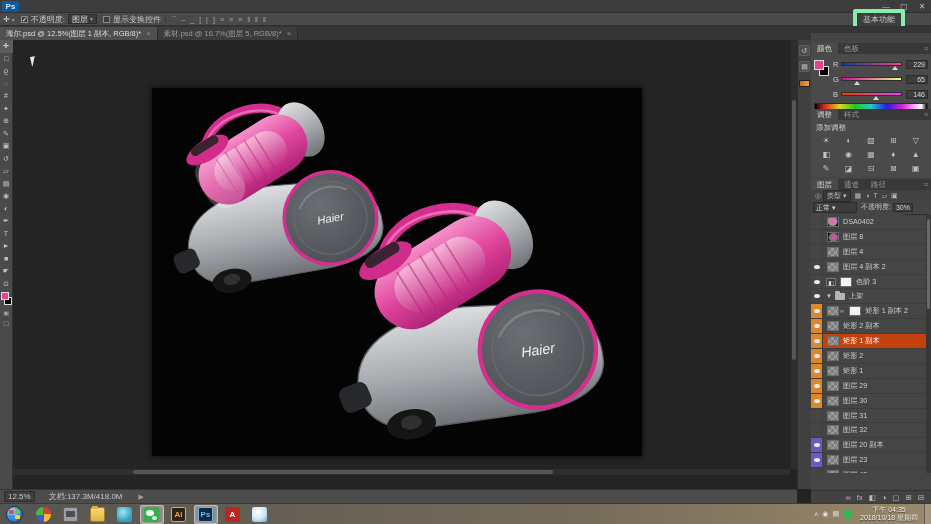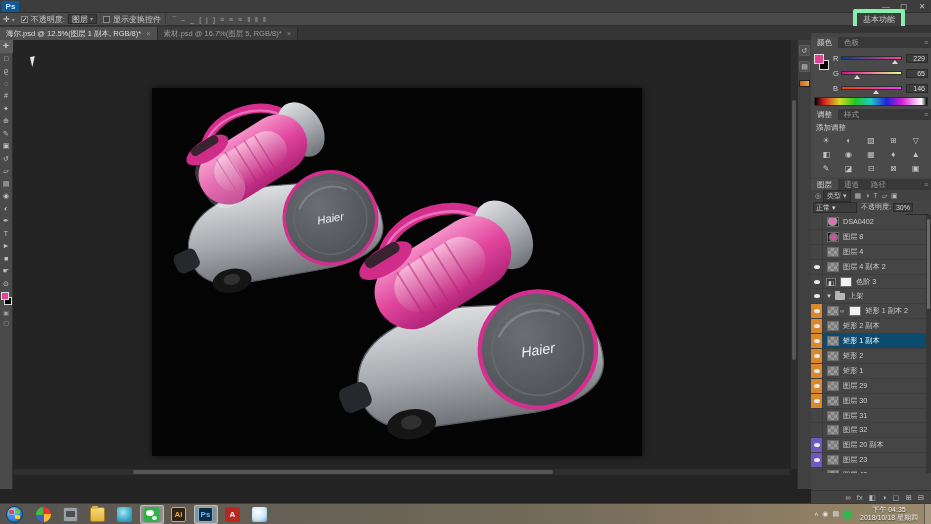--- a/index.html
+++ b/index.html
@@ -72,21 +72,21 @@
     color:#c9c9c9; font-size:7px; text-align:center; line-height:10px; border-radius:1px; }
   #dock-gradient { width:11px; height:7px; margin-top:8px; background:linear-gradient(to right,#c96a1e,#f7a23c); border:1px solid #222; }
 
   
   #panels { position:absolute; left:811px; top:33px; width:120px; height:470px; background:#454545; color:#c9c9c9; }
   .ptabs { height:11px; background:#383838; display:flex; font-size:7.5px; }
   .ptab { padding:0 6px; line-height:11px; color:#9b9b9b; }
   .ptab.active { background:#4a4a4a; color:#d8d8d8; }
   .pmenu { margin-left:auto; color:#8a8a8a; font-size:7px; line-height:11px; padding-right:3px; }
 
-  #color-panel { position:absolute; left:0; top:4px; width:120px; height:72px; }
+  #color-panel { position:absolute; left:0; top:10px; width:120px; height:72px; }
   #color-body { position:relative; height:61px; background:#4a4a4a; }
   #cp-swatches { position:absolute; left:3px; top:6px; width:16px; height:18px; }
   #cp-fg { position:absolute; left:0; top:0; width:10px; height:10px; border:1px solid #dcdcdc; z-index:2; }
   #cp-bg { position:absolute; left:5px; top:6px; width:10px; height:10px; border:1px solid #dcdcdc; background:#000; }
   .ch-row { position:absolute; left:22px; right:3px; height:10px; display:flex; align-items:center; }
   .ch-label { width:8px; font-size:7.5px; color:#cfcfcf; }
   .ch-track { position:relative; flex:1; height:4px; border:1px solid #2e2e2e; }
   .ch-thumb { position:absolute; top:3px; width:0; height:0; border-left:3px solid transparent;
     border-right:3px solid transparent; border-bottom:4px solid #d8d8d8; }
   .ch-value { width:22px; height:9px; margin-left:4px; background:#3c3c3c; border:1px solid #2c2c2c;
@@ -108,21 +108,21 @@
   #blend-select { background:#3c3c3c; border:1px solid #2c2c2c; width:44px; padding:0 2px; line-height:9px; color:#d5d5d5; }
   #lp-opacity { margin-left:4px; display:flex; align-items:center; }
   .mini-box { background:#3c3c3c; border:1px solid #2c2c2c; padding:0 2px; margin-left:2px; color:#d5d5d5; }
   #lp-lock { height:12px; display:flex; align-items:center; font-size:7px; padding:0 2px; border-bottom:1px solid #333; }
   .lock-icon { padding:0 1.5px; color:#b5b5b5; font-size:7px; }
   #lp-fill { margin-left:auto; display:flex; align-items:center; }
 
   #layers-list { position:absolute; left:0; top:36px; width:120px; bottom:30px; background:#454545; overflow:hidden; }
   .lrow { position:relative; height:14.9px; display:flex; align-items:center; border-bottom:1px solid #3d3d3d;
     font-size:7.2px; color:#cfcfcf; }
-  .lrow.selected { background:#0c4a6e; color:#fff; }
+  .lrow.selected { background:#c2410c; color:#fff; }
   .eyecell { width:12px; align-self:stretch; border-right:1px solid #3d3d3d; display:flex;
     align-items:center; justify-content:center; flex:none; }
   .eyecell.orange { background:#d9882b; }
   .eyecell.purple { background:#6e59c0; }
   .eyedot { width:6px; height:4px; background:#e9e9e9; border-radius:50%; }
   .lthumb { width:12px; height:10px; margin-left:4px; border:1px solid #6b6b6b; flex:none; }
   .lthumb.checker { background:#7d7d7d;
     background-image:linear-gradient(45deg,#9a9a9a 25%,transparent 25%,transparent 75%,#9a9a9a 75%),
                      linear-gradient(45deg,#9a9a9a 25%,transparent 25%,transparent 75%,#9a9a9a 75%);
     background-size:6px 6px; background-position:0 0,3px 3px; }
@@ -322,20 +322,25 @@
       </svg>
     </div>
     <div id="hscroll">
         <div class="thumb"></div>
       </div>
     <div id="vscroll">
         <div class="thumb"></div>
       </div>
   </div>
 
+  <div id="statusbar">
+    <span id="status-zoom">12.5%</span>
+    <span id="status-doc">文档:137.3M/418.0M</span>
+    <span id="status-arrow">▶</span>
+  </div>
 
   <div id="dockstrip">
     <div id="dock-icons">
         <div class="dock-icon">↺</div>
         <div class="dock-icon">▤</div>
       </div>
     <div id="dock-gradient"></div>
   </div>
 
   <div id="panels">

